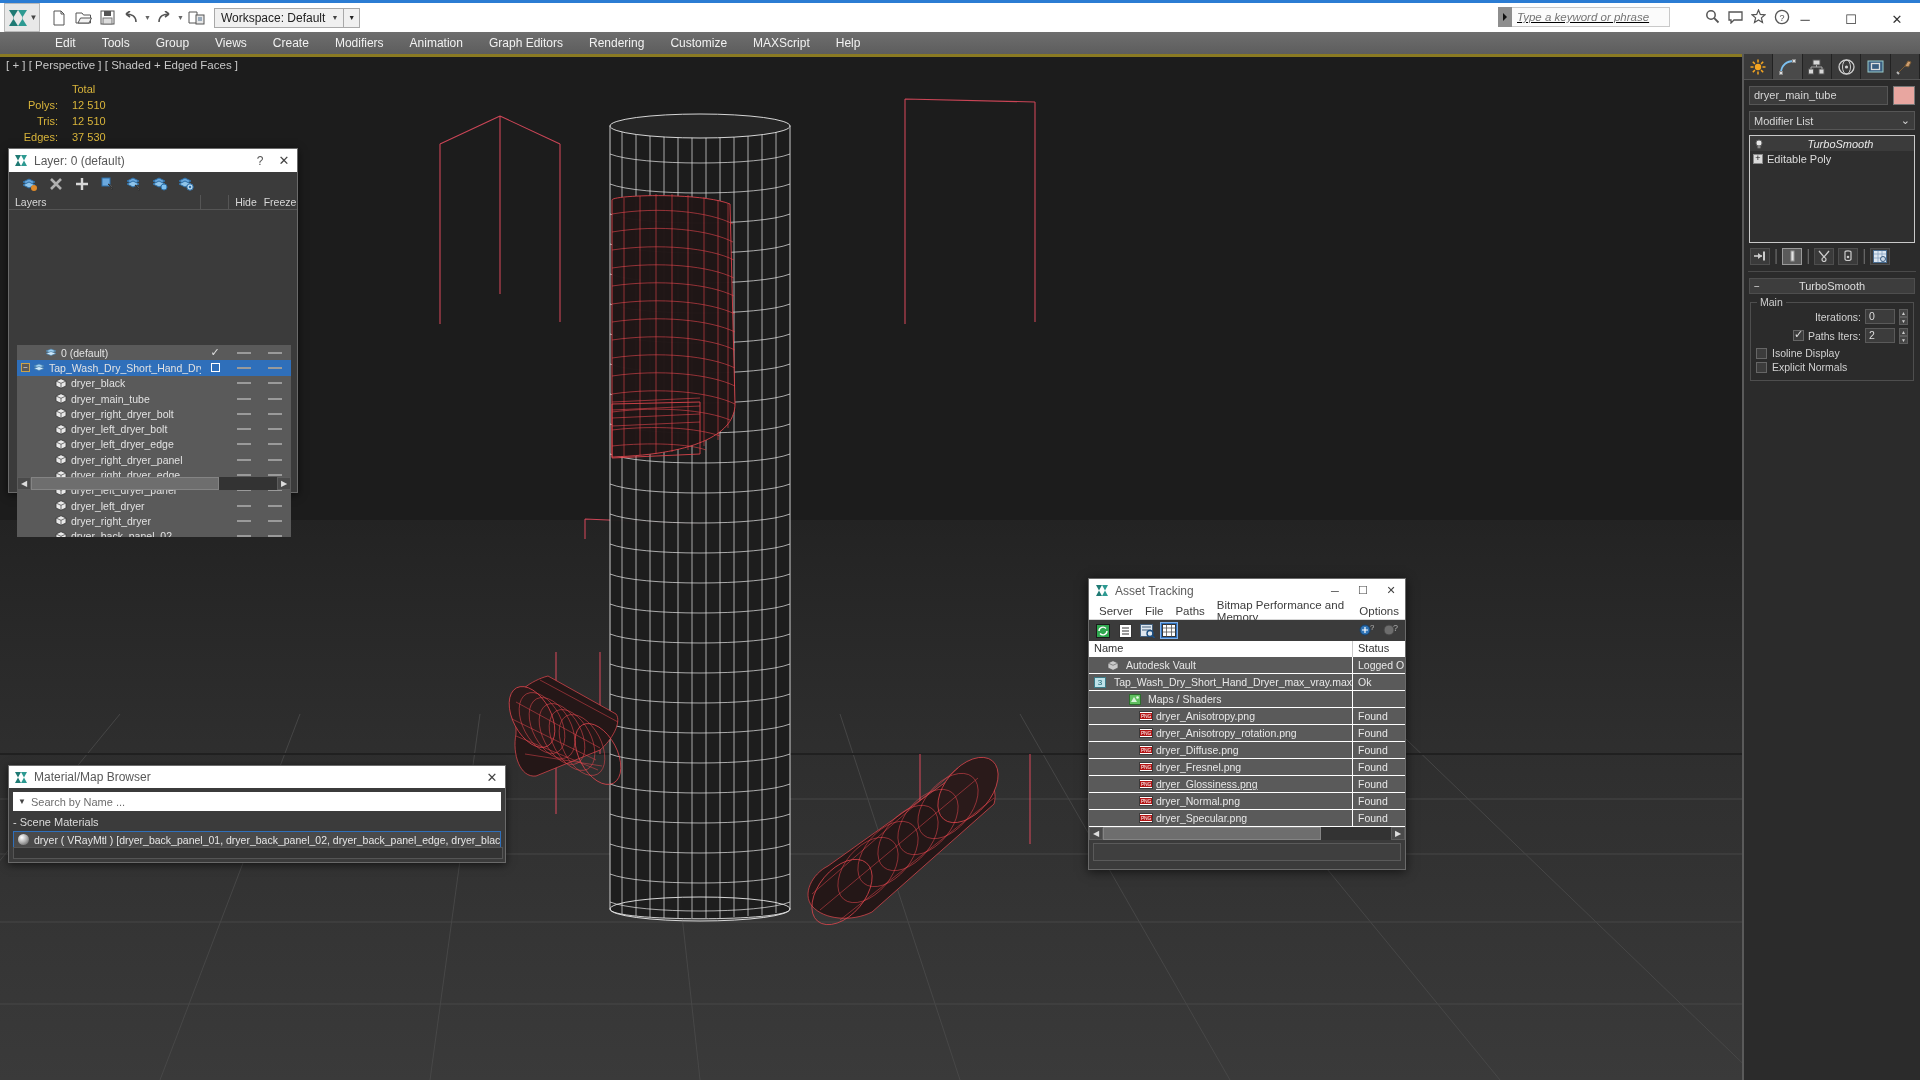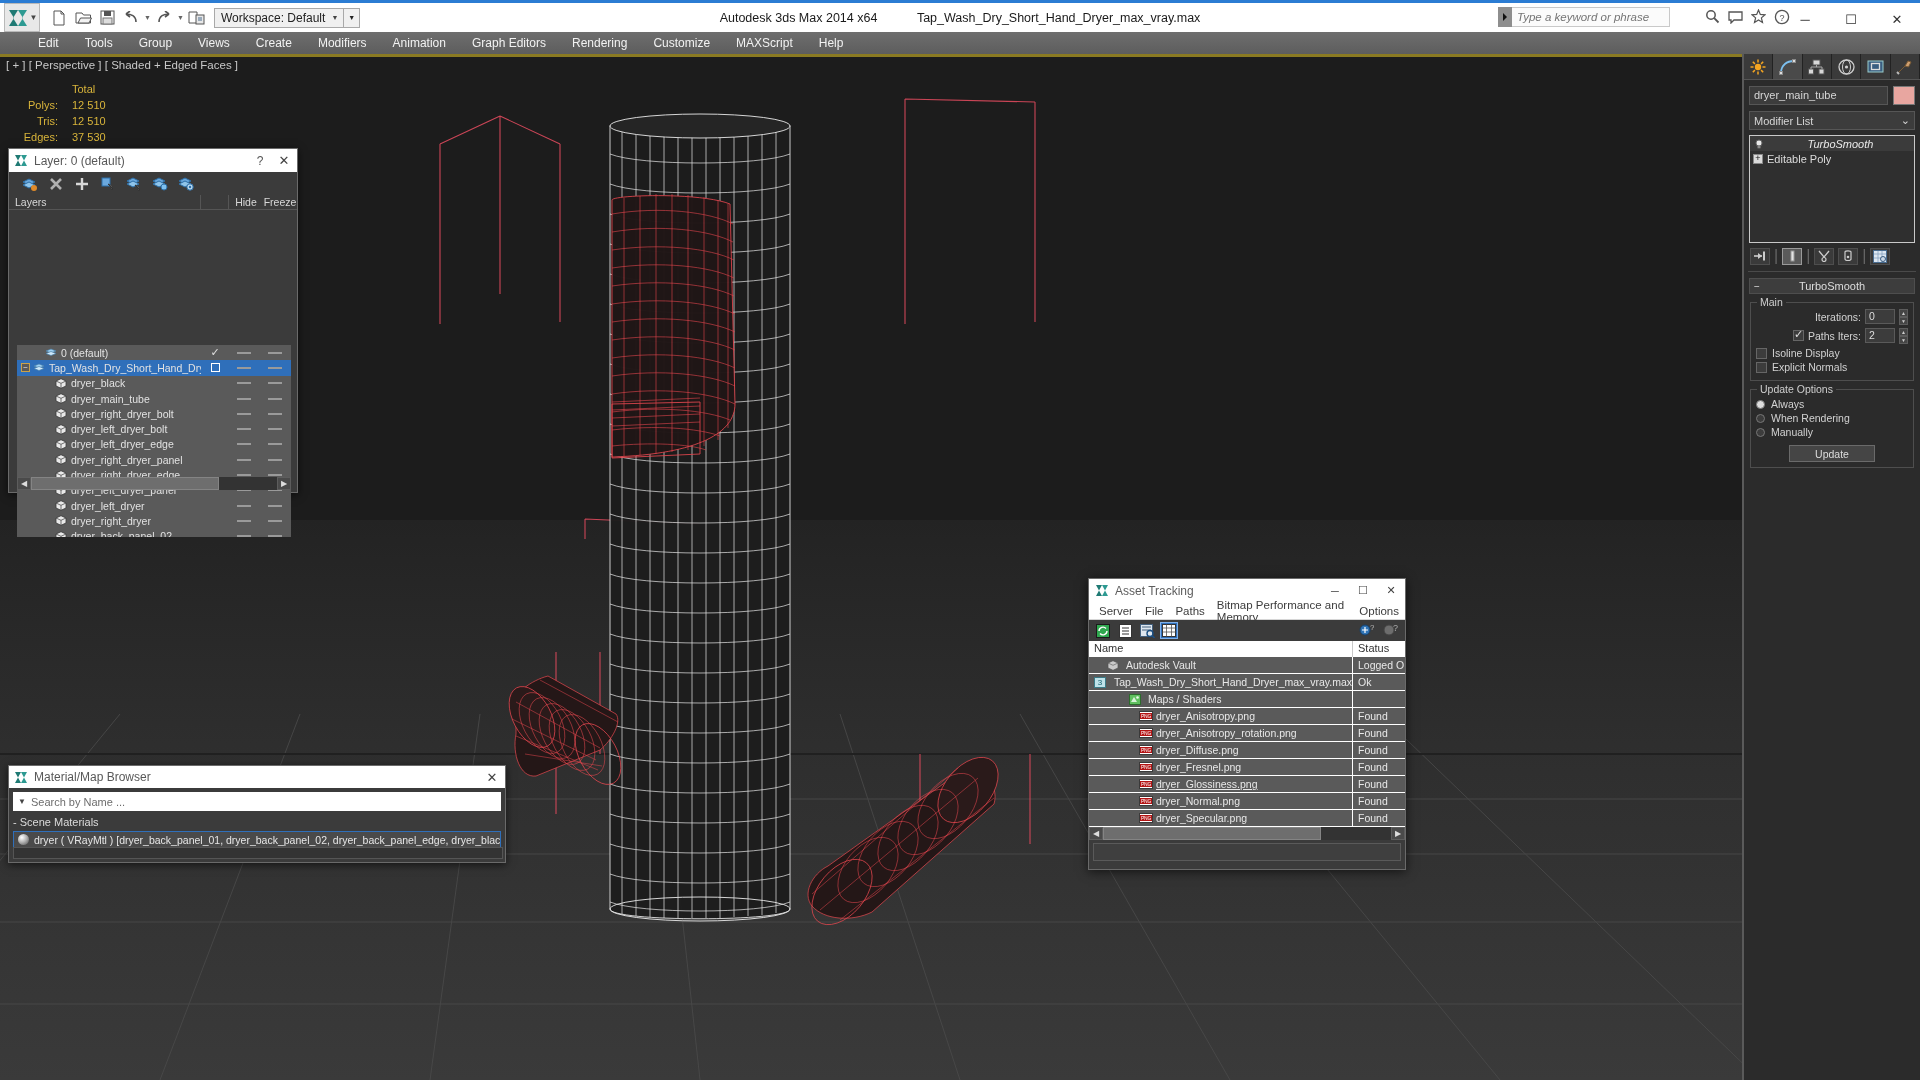--- a/index.html
+++ b/index.html
@@ -19,36 +19,36 @@
   .qat-sep { font-size:7px; color:#666; }
   .ws-box { height:20px; border:1px solid #a9a9a9; background:#f0f0f0; display:flex;
     align-items:center; margin-left:6px; }
   .ws-label { font-size:12px; color:#222; padding:0 6px; }
   .ws-arrow { font-size:7px; color:#444; padding-right:5px; }
   .ws-drop { width:16px; height:20px; border-left:1px solid #a9a9a9; display:flex;
     align-items:center; justify-content:center; font-size:7px; color:#222; }
   .title-center { position:absolute; left:0; right:0; text-align:center; font-size:12.5px;
     color:#1a1a1a; pointer-events:none; }
   .title-center span { margin:0 18px; }
-  .search-wrap { position:absolute; right:250px; top:4px; display:flex; align-items:center; }
+  .search-wrap { position:absolute; right:250px; top:4px; display:flex; align-items:center;text-decoration:underline; }
   .search-tri { width:14px; height:20px; background:#8e8e8e; display:flex; align-items:center;
     justify-content:center; }
   .search-input { width:158px; height:20px; border:1px solid #c9c9c9; border-left:none;
     background:#fbfbfb; font-size:11.5px; font-style:italic; color:#8b8b8b; padding-left:5px;
     font-family:"Liberation Sans", sans-serif; }
   .hdr-icons { position:absolute; right:130px; top:5px; display:flex; gap:6px; align-items:center; }
   .hdr-ic { width:17px; height:17px; display:flex; align-items:center; justify-content:center; }
   .wincontrols { position:absolute; right:0; top:0; height:32px; display:flex; }
   .wc { width:46px; height:32px; display:flex; align-items:center; justify-content:center;
     font-size:13px; color:#333; cursor:pointer; }
 
   
   .menubar { position:absolute; left:0; top:32px; width:1920px; height:22px;
     background:linear-gradient(#6e6e6e,#5d5d5d); display:flex; align-items:center;
-    padding-left:25px; }
+    padding-left:42px; }
   .menu-item { font-size:12px; color:#f2f2f2; padding:0 13px; line-height:22px; cursor:pointer; }
 
   
   .viewport { position:absolute; left:0; top:54px; width:1742px; height:1026px;
     background:#1c1c1c; overflow:hidden; }
   .vp-border { position:absolute; left:0; top:0; width:1742px; height:3px; background:#8a7a22; }
   .vp-label { position:absolute; left:6px; top:5px; font-size:11.5px; color:#c8c8c8; }
   .stats { position:absolute; left:8px; top:27px; font-size:11px; color:#d8b43a;
     line-height:16px; }
   .stats table { border-collapse:collapse; }
@@ -262,24 +262,20 @@
           <rect x="8" y="5" width="8" height="9" fill="#e8e8e8" stroke="#555"></rect>
           <rect x="10" y="7" width="4" height="4" fill="#9ab"></rect>
         </svg>
     </div>
   </div>
   <div class="ws-box">
     <span class="ws-label">Workspace: Default</span>
     <span class="ws-arrow">▼</span>
     <div class="ws-drop">▼</div>
   </div>
-  <div class="title-center">
-    <span>Autodesk 3ds Max  2014 x64</span>
-    <span>Tap_Wash_Dry_Short_Hand_Dryer_max_vray.max</span>
-  </div>
   <div class="search-wrap">
     <div class="search-tri">
       <svg width="6" height="8" viewBox="0 0 6 8">
           <path d="M1 0 L5 4 L1 8 Z" fill="#111"></path>
         </svg>
     </div>
     <input class="search-input" placeholder="Type a keyword or phrase" style="">
   </div>
   <div class="hdr-icons">
     <div class="hdr-ic">
@@ -1193,29 +1189,13 @@
       <span class="chk"></span>
       <span class="chk-lbl">Isoline Display</span>
     </div>
     <div class="chk-row">
       <span class="chk"></span>
       <span class="chk-lbl">Explicit Normals</span>
     </div>
   </div>
 
 
-  <div class="group-box">
-    <span class="group-title">Update Options</span>
-    <div class="radio-row">
-      <span class="radio on"></span>
-      <span class="chk-lbl">Always</span>
-    </div>
-    <div class="radio-row">
-      <span class="radio"></span>
-      <span class="chk-lbl">When Rendering</span>
-    </div>
-    <div class="radio-row">
-      <span class="radio"></span>
-      <span class="chk-lbl">Manually</span>
-    </div>
-    <div class="btn-update">Update</div>
-  </div>
 </div>
 
 </body></html>

